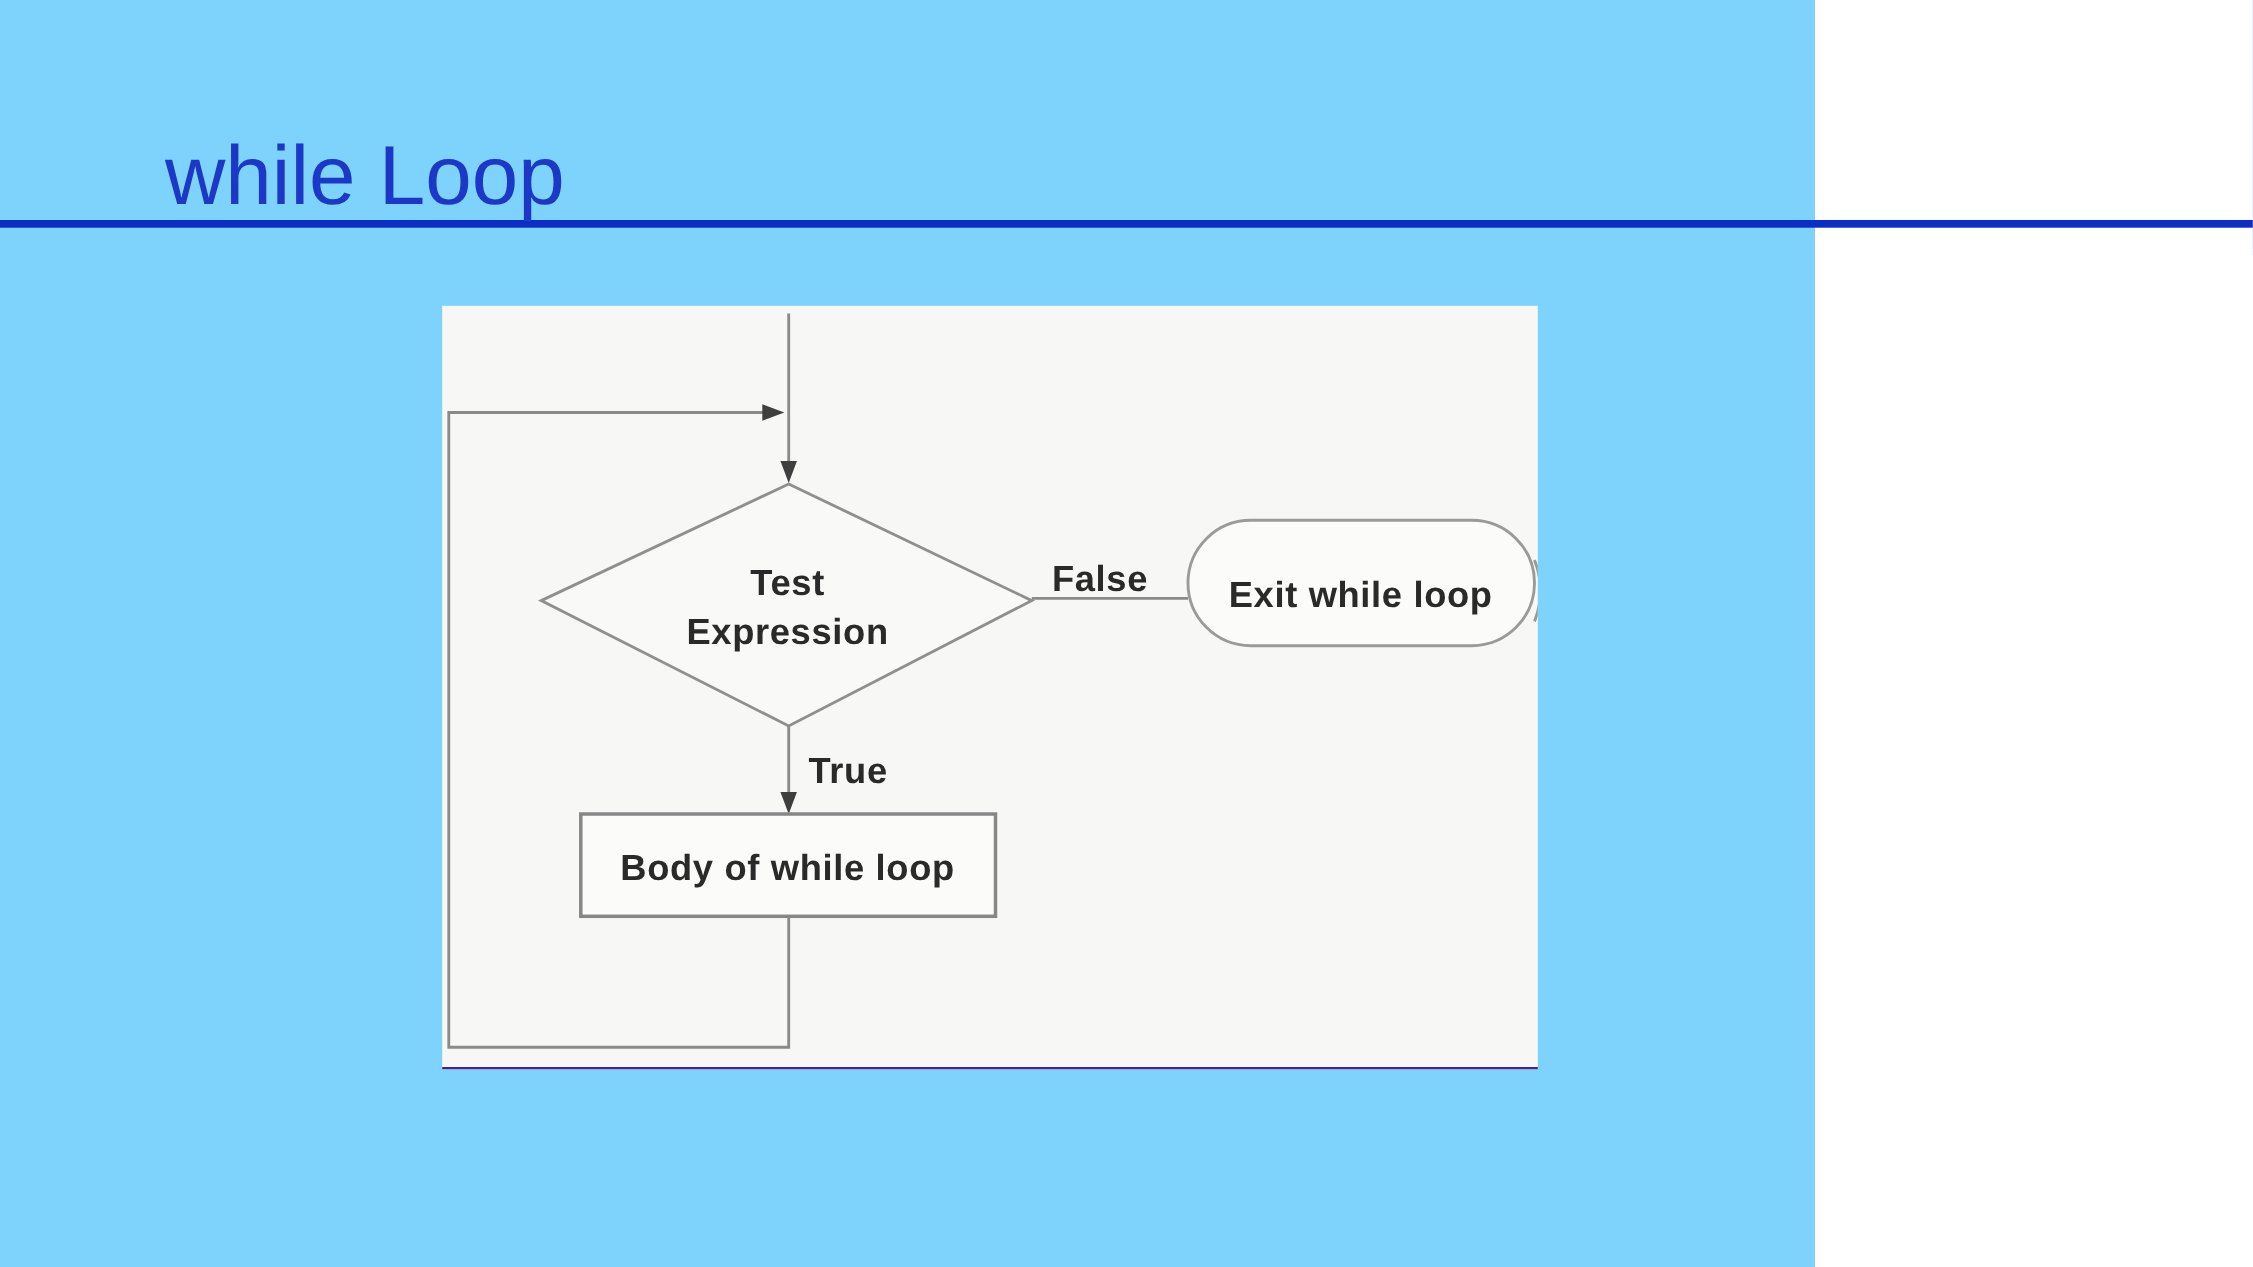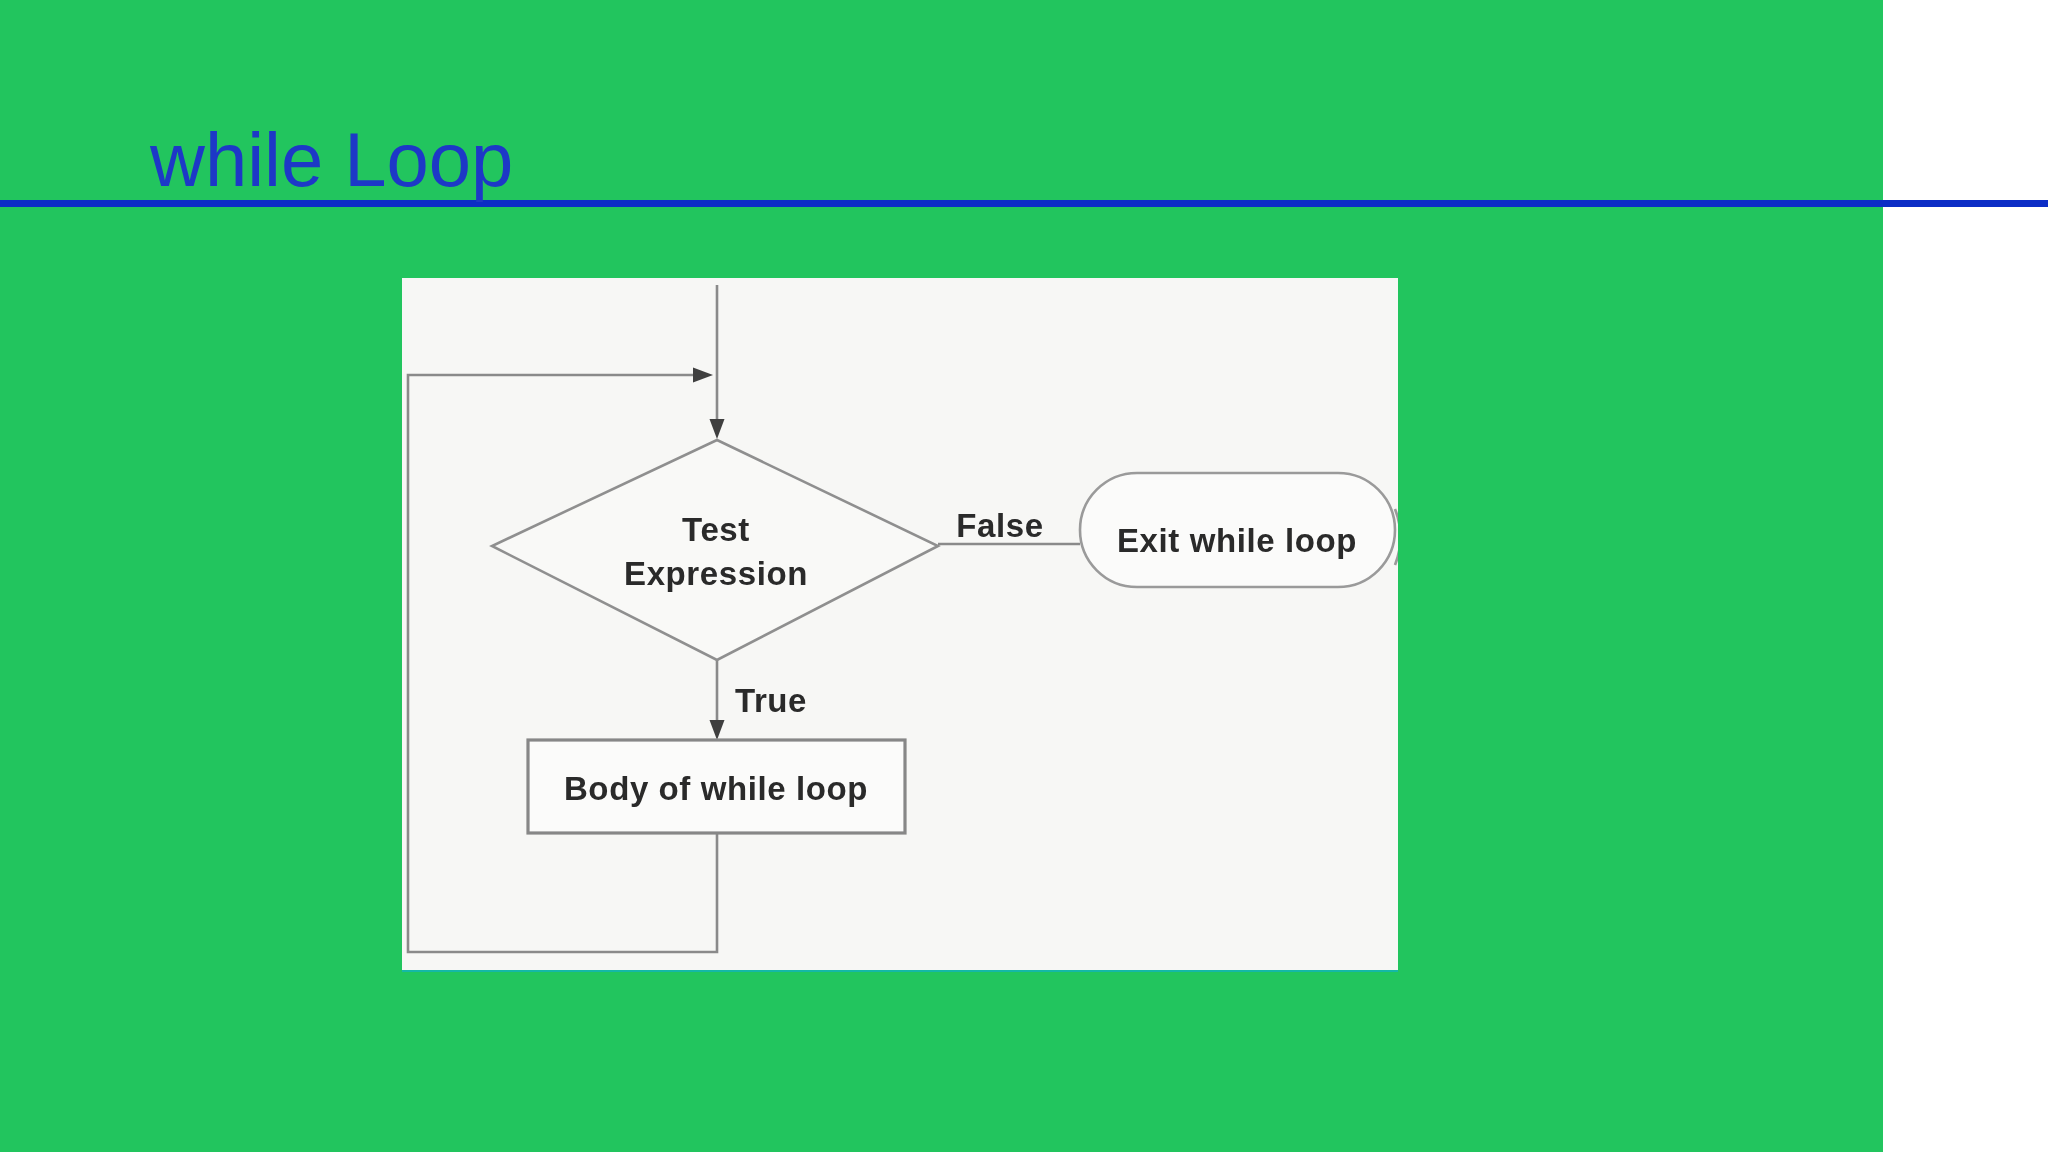--- a/index.html
+++ b/index.html
@@ -4,22 +4,22 @@
 <style>
   html, body { margin: 0; padding: 0; }
   body {
     width: 2048px; height: 1152px;
     background: #ffffff;
     font-family: "Liberation Sans", sans-serif;
     overflow: hidden;
   }
   .slide {
     position: relative;
-    width: 1883px; height: 1152px;
-    background: #22c55e;
+    width: 1650px; height: 1152px;
+    background: #7dd3fc;
   }
   .slide-title {
     position: absolute;
     left: 150px; top: 118px;
     font-size: 76px;
     line-height: 84px;
     font-weight: 400;
     color: #1d38c7;
     letter-spacing: 0px;
     white-space: nowrap;
@@ -30,21 +30,21 @@
     left: 0; top: 200px;
     width: 2048px; height: 7px;
     background: #0c2dc6;
     z-index: 1;
   }
   .flowchart-figure {
     position: absolute;
     left: 402px; top: 278px;
     width: 996px; height: 692px;
     background: #f7f7f5;
-    border-bottom: 2px solid #14b8a6;
+    border-bottom: 2px solid #4c1d95;
   }
   .flowchart-figure svg { display: block; }
   .fc-label {
     font-family: "Liberation Sans", "DejaVu Sans", sans-serif;
     font-weight: bold;
     font-size: 33px;
     letter-spacing: 0.6px;
   }
 </style>
 </head>

